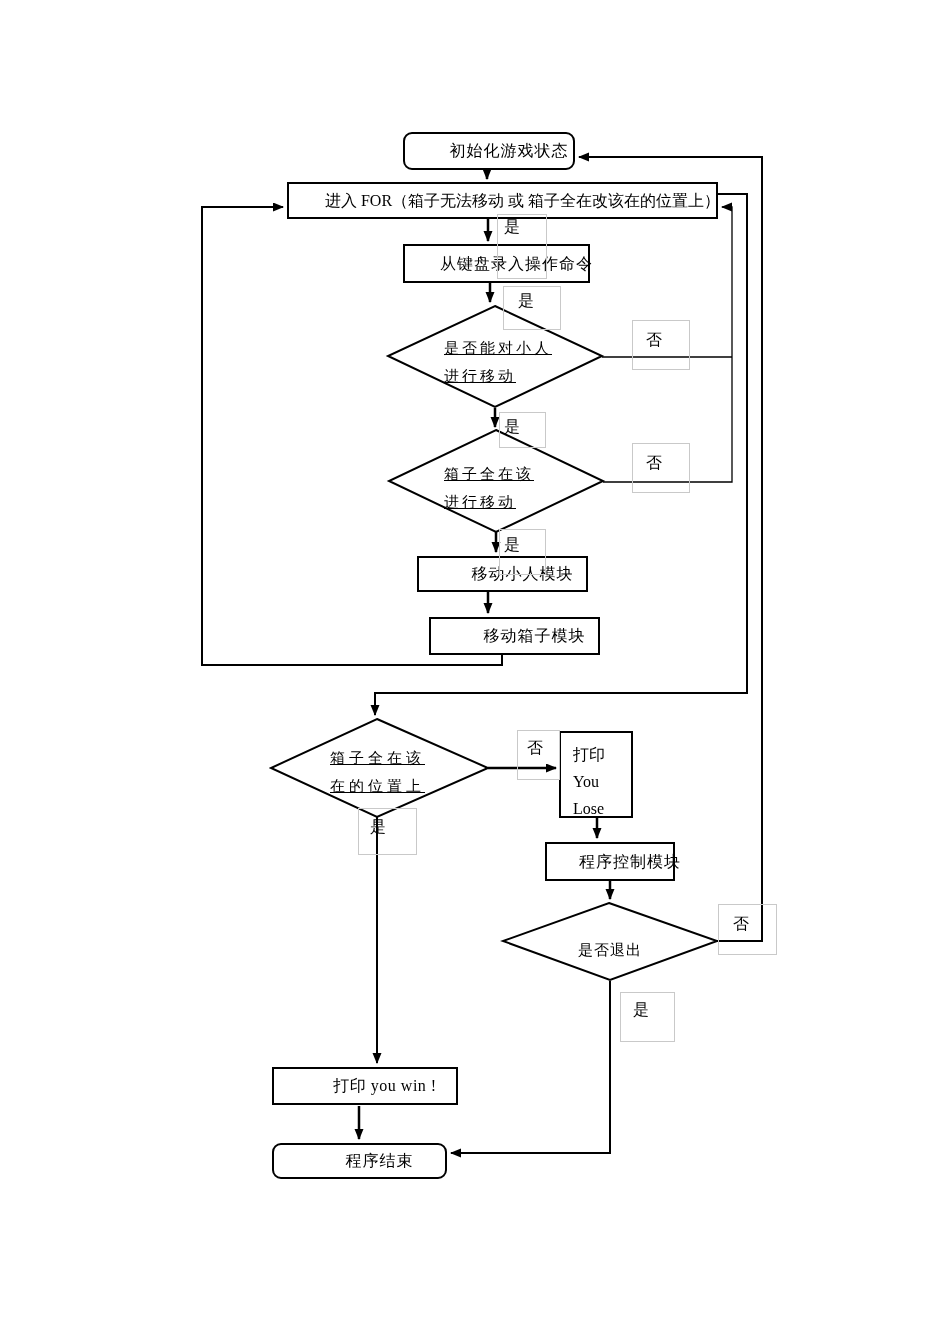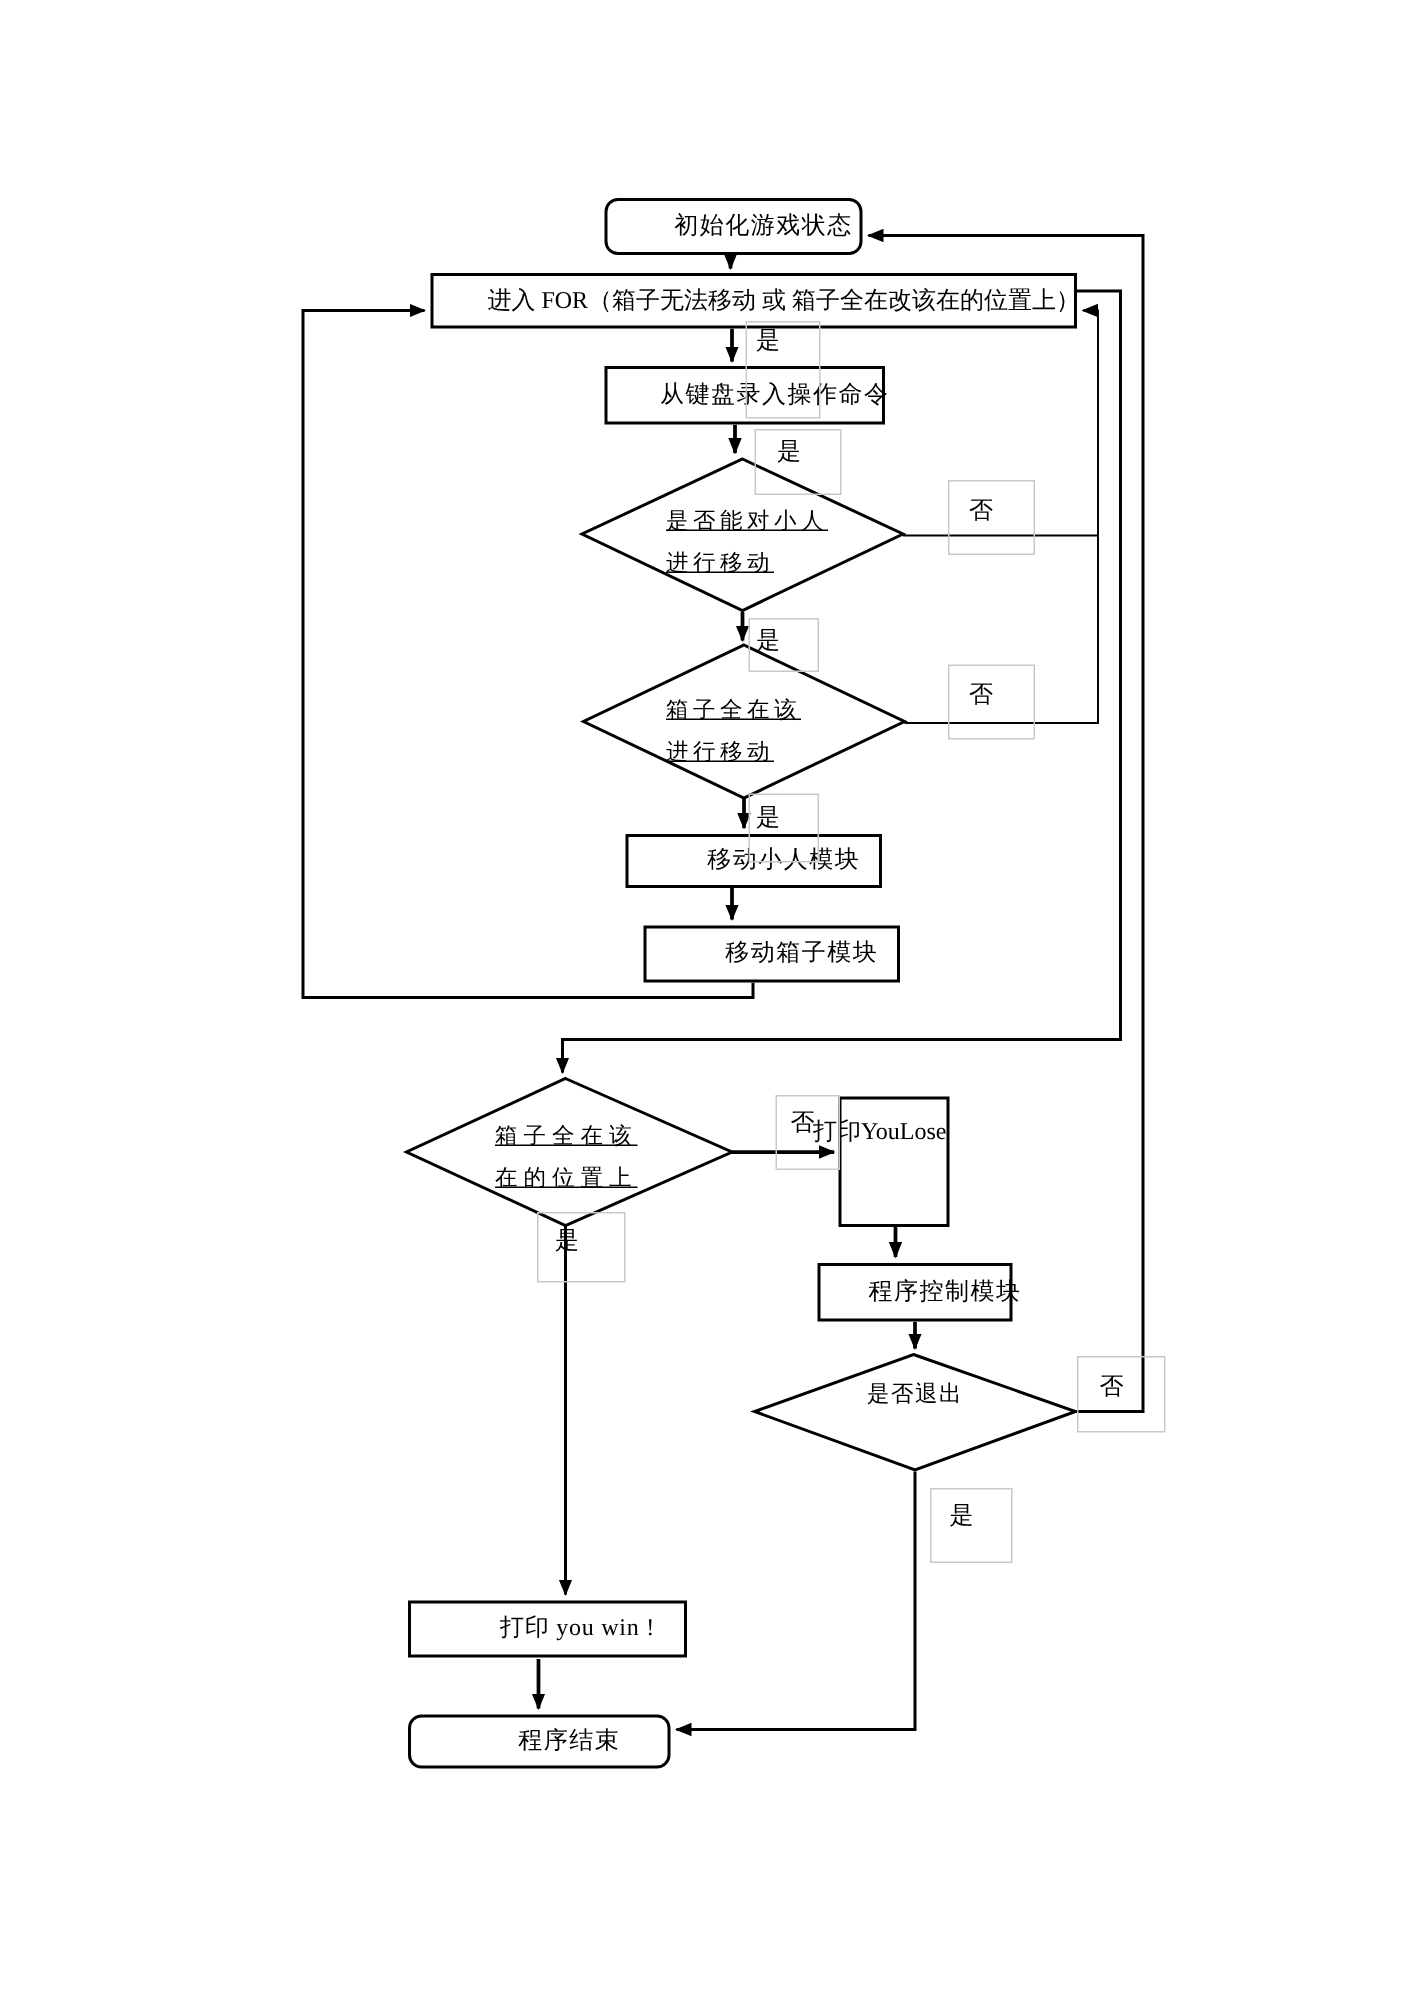--- a/index.html
+++ b/index.html
@@ -13,21 +13,21 @@
     display:flex;align-items:center;justify-content:center;
     font-size:16px;letter-spacing:1px;white-space:nowrap;line-height:1.2;padding-left:40px;
   }
   .rounded{border-radius:9px;}
   .dtext{position:absolute;font-size:15px;line-height:28px;letter-spacing:3px;white-space:nowrap;}
   .dtext div{white-space:nowrap;text-decoration:underline;}
   .lbl{
     position:absolute;box-sizing:border-box;border:1px solid #c9c9c9;background:transparent;
     font-size:16px;white-space:nowrap;
   }
-  .lose-text{flex-direction:row;align-items:flex-start;justify-content:flex-end;
+  .lose-text{flex-direction:column;align-items:flex-start;justify-content:space-between;
     padding:8px 0 0 12px;letter-spacing:0;line-height:27px;font-size:16px;}
 </style>
 </head>
 <body>
 
 <div id="canvas">
 
   <svg id="wires" width="950" height="1344" viewBox="0 0 950 1344">
     <defs>
       <marker id="arr" markerWidth="11" markerHeight="10" refX="10" refY="4.5" orient="auto" markerUnits="userSpaceOnUse">
@@ -108,21 +108,21 @@
   <div class="dtext" style="left:444px;top:460px;">
     <div>箱子全在该</div>
     <div>进行移动</div>
   </div>
 
   <div class="dtext" style="left:330px;top:744px;letter-spacing:4px;">
     <div>箱子全在该</div>
     <div>在的位置上</div>
   </div>
 
-  <div class="dtext" style="left:503px;top:916px;width:214px;text-align:center;letter-spacing:1px;">是否退出</div>
+  <div class="dtext" style="left:503px;top:936px;width:214px;text-align:center;letter-spacing:1px;">是否退出</div>
 
   <div class="lbl" style="left:497px;top:214px;width:50px;height:65px;padding:2px 0 0 6px;">是</div>
 
   <div class="lbl" style="left:503px;top:286px;width:58px;height:44px;padding:4px 0 0 14px;">是</div>
 
   <div class="lbl" style="left:632px;top:320px;width:58px;height:50px;padding:9px 0 0 13px;">否</div>
 
   <div class="lbl" style="left:499px;top:412px;width:47px;height:36px;padding:4px 0 0 4px;">是</div>
 
   <div class="lbl" style="left:632px;top:443px;width:58px;height:50px;padding:9px 0 0 13px;">否</div>

